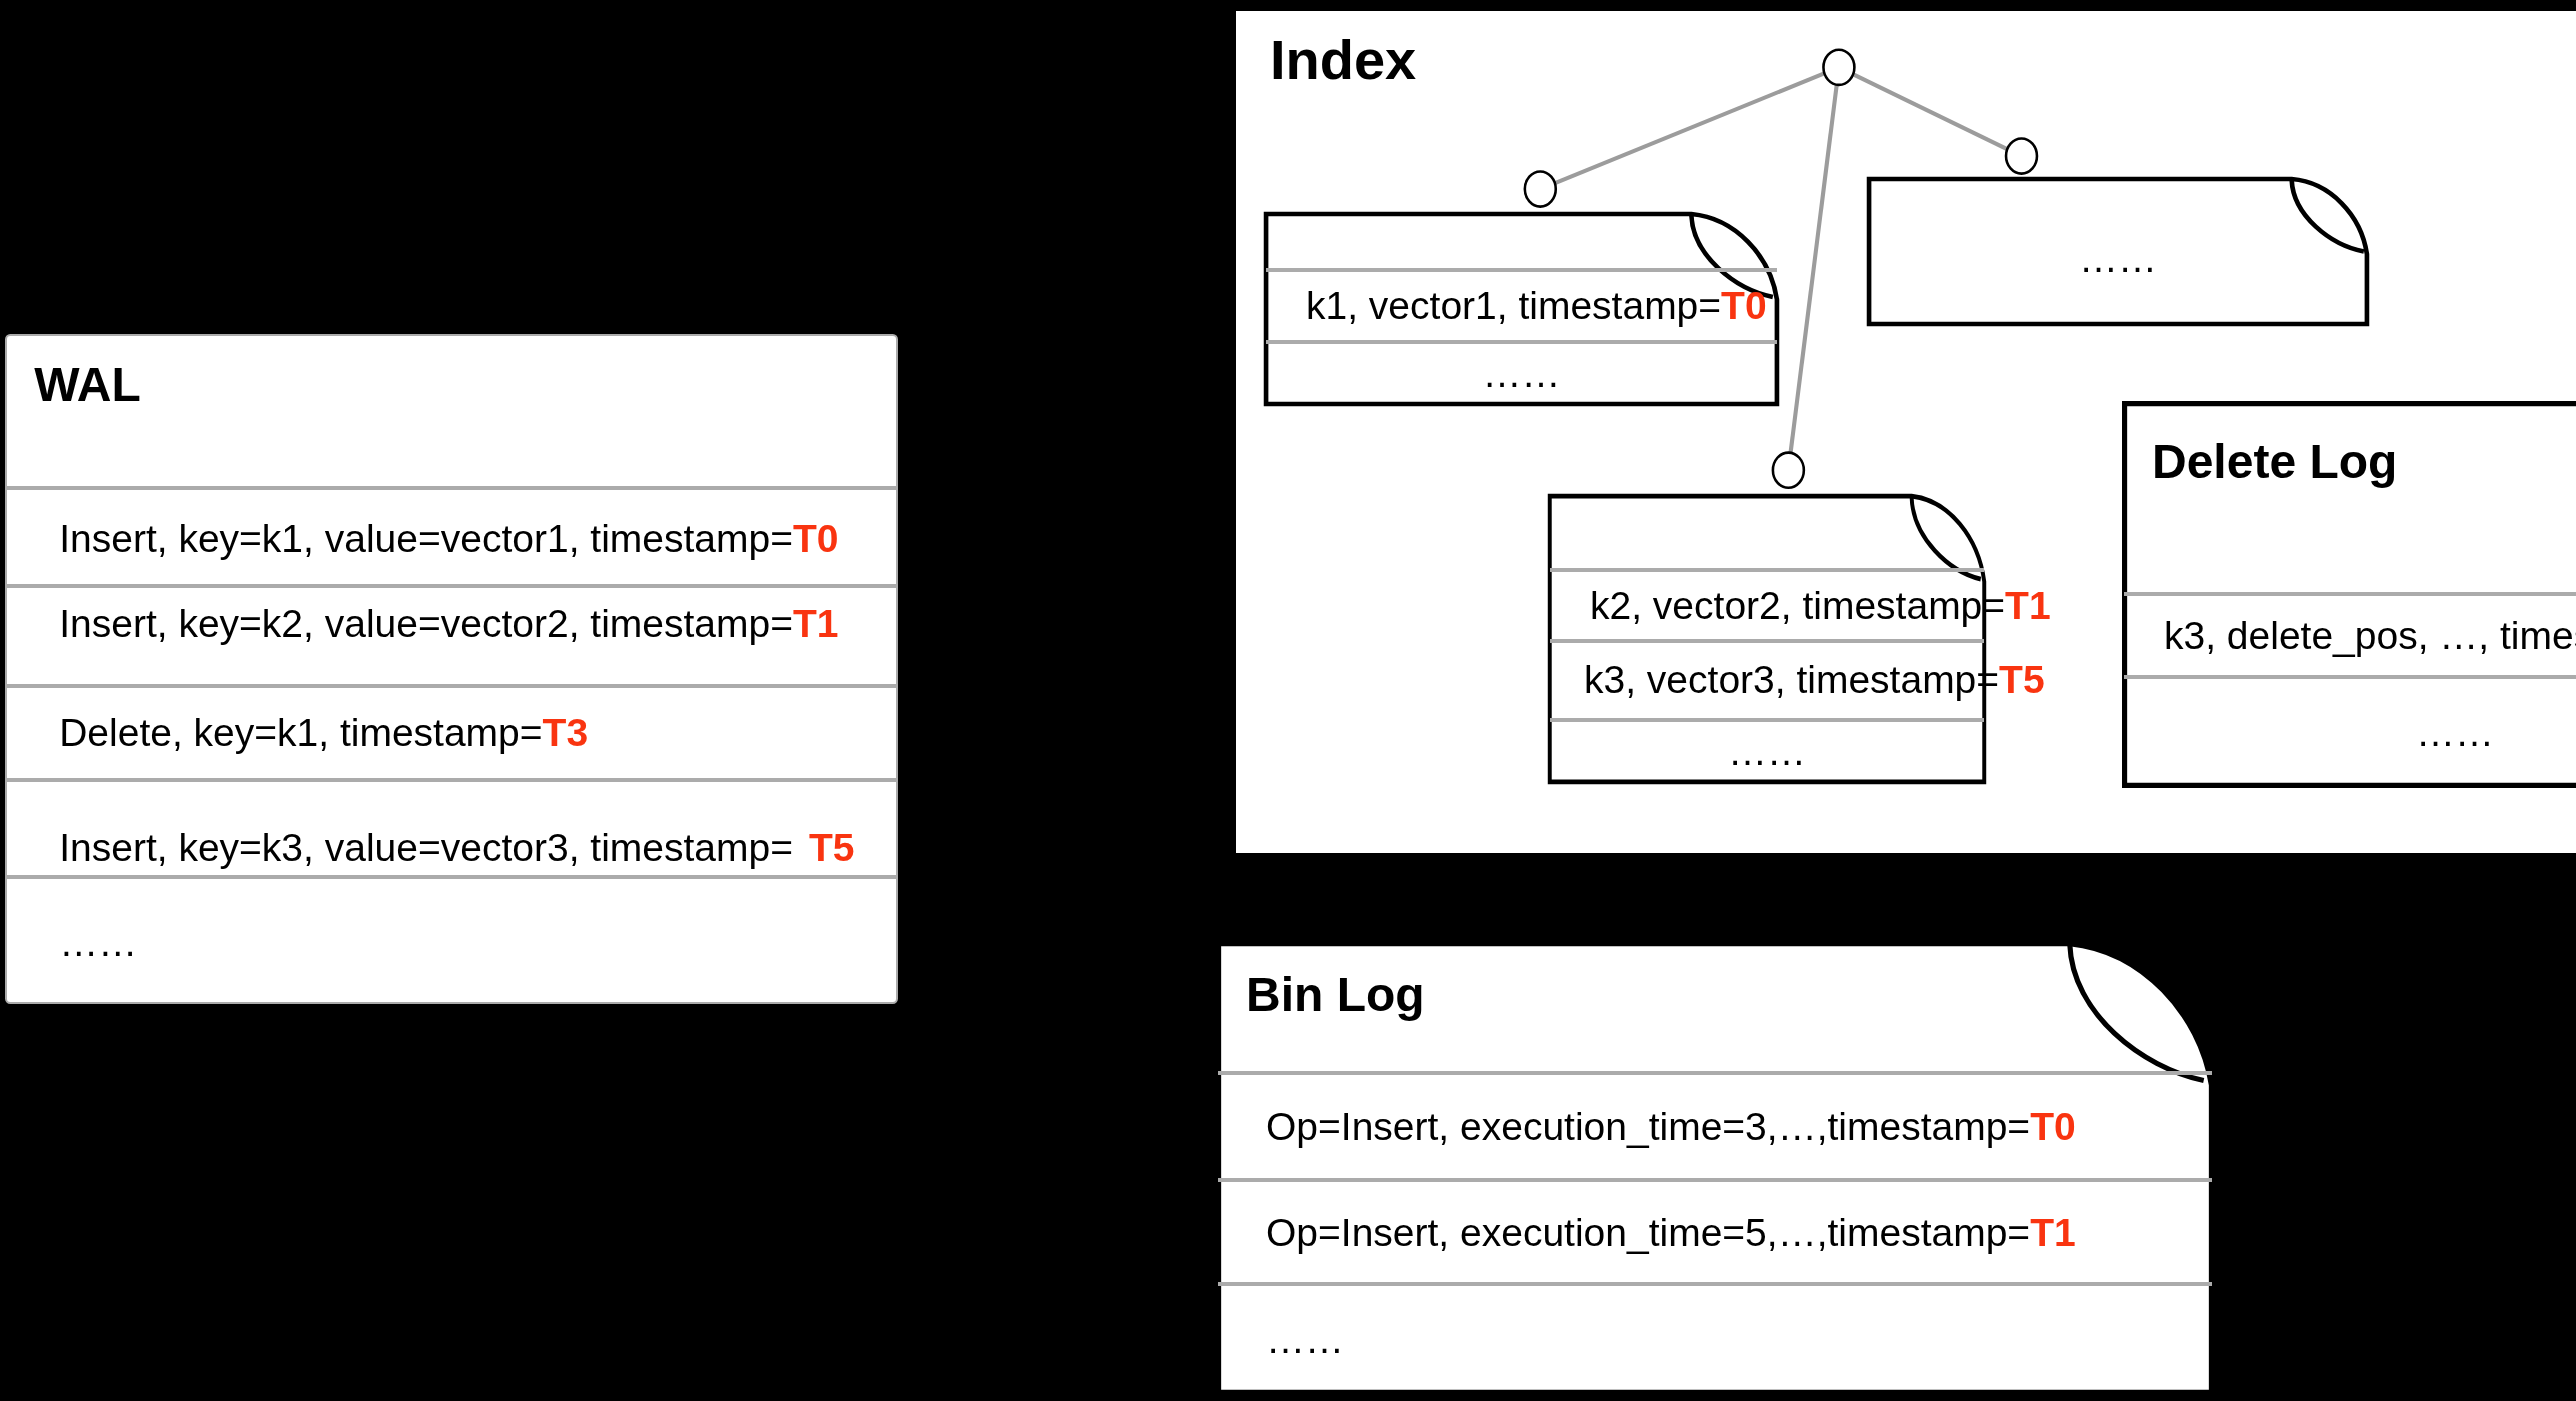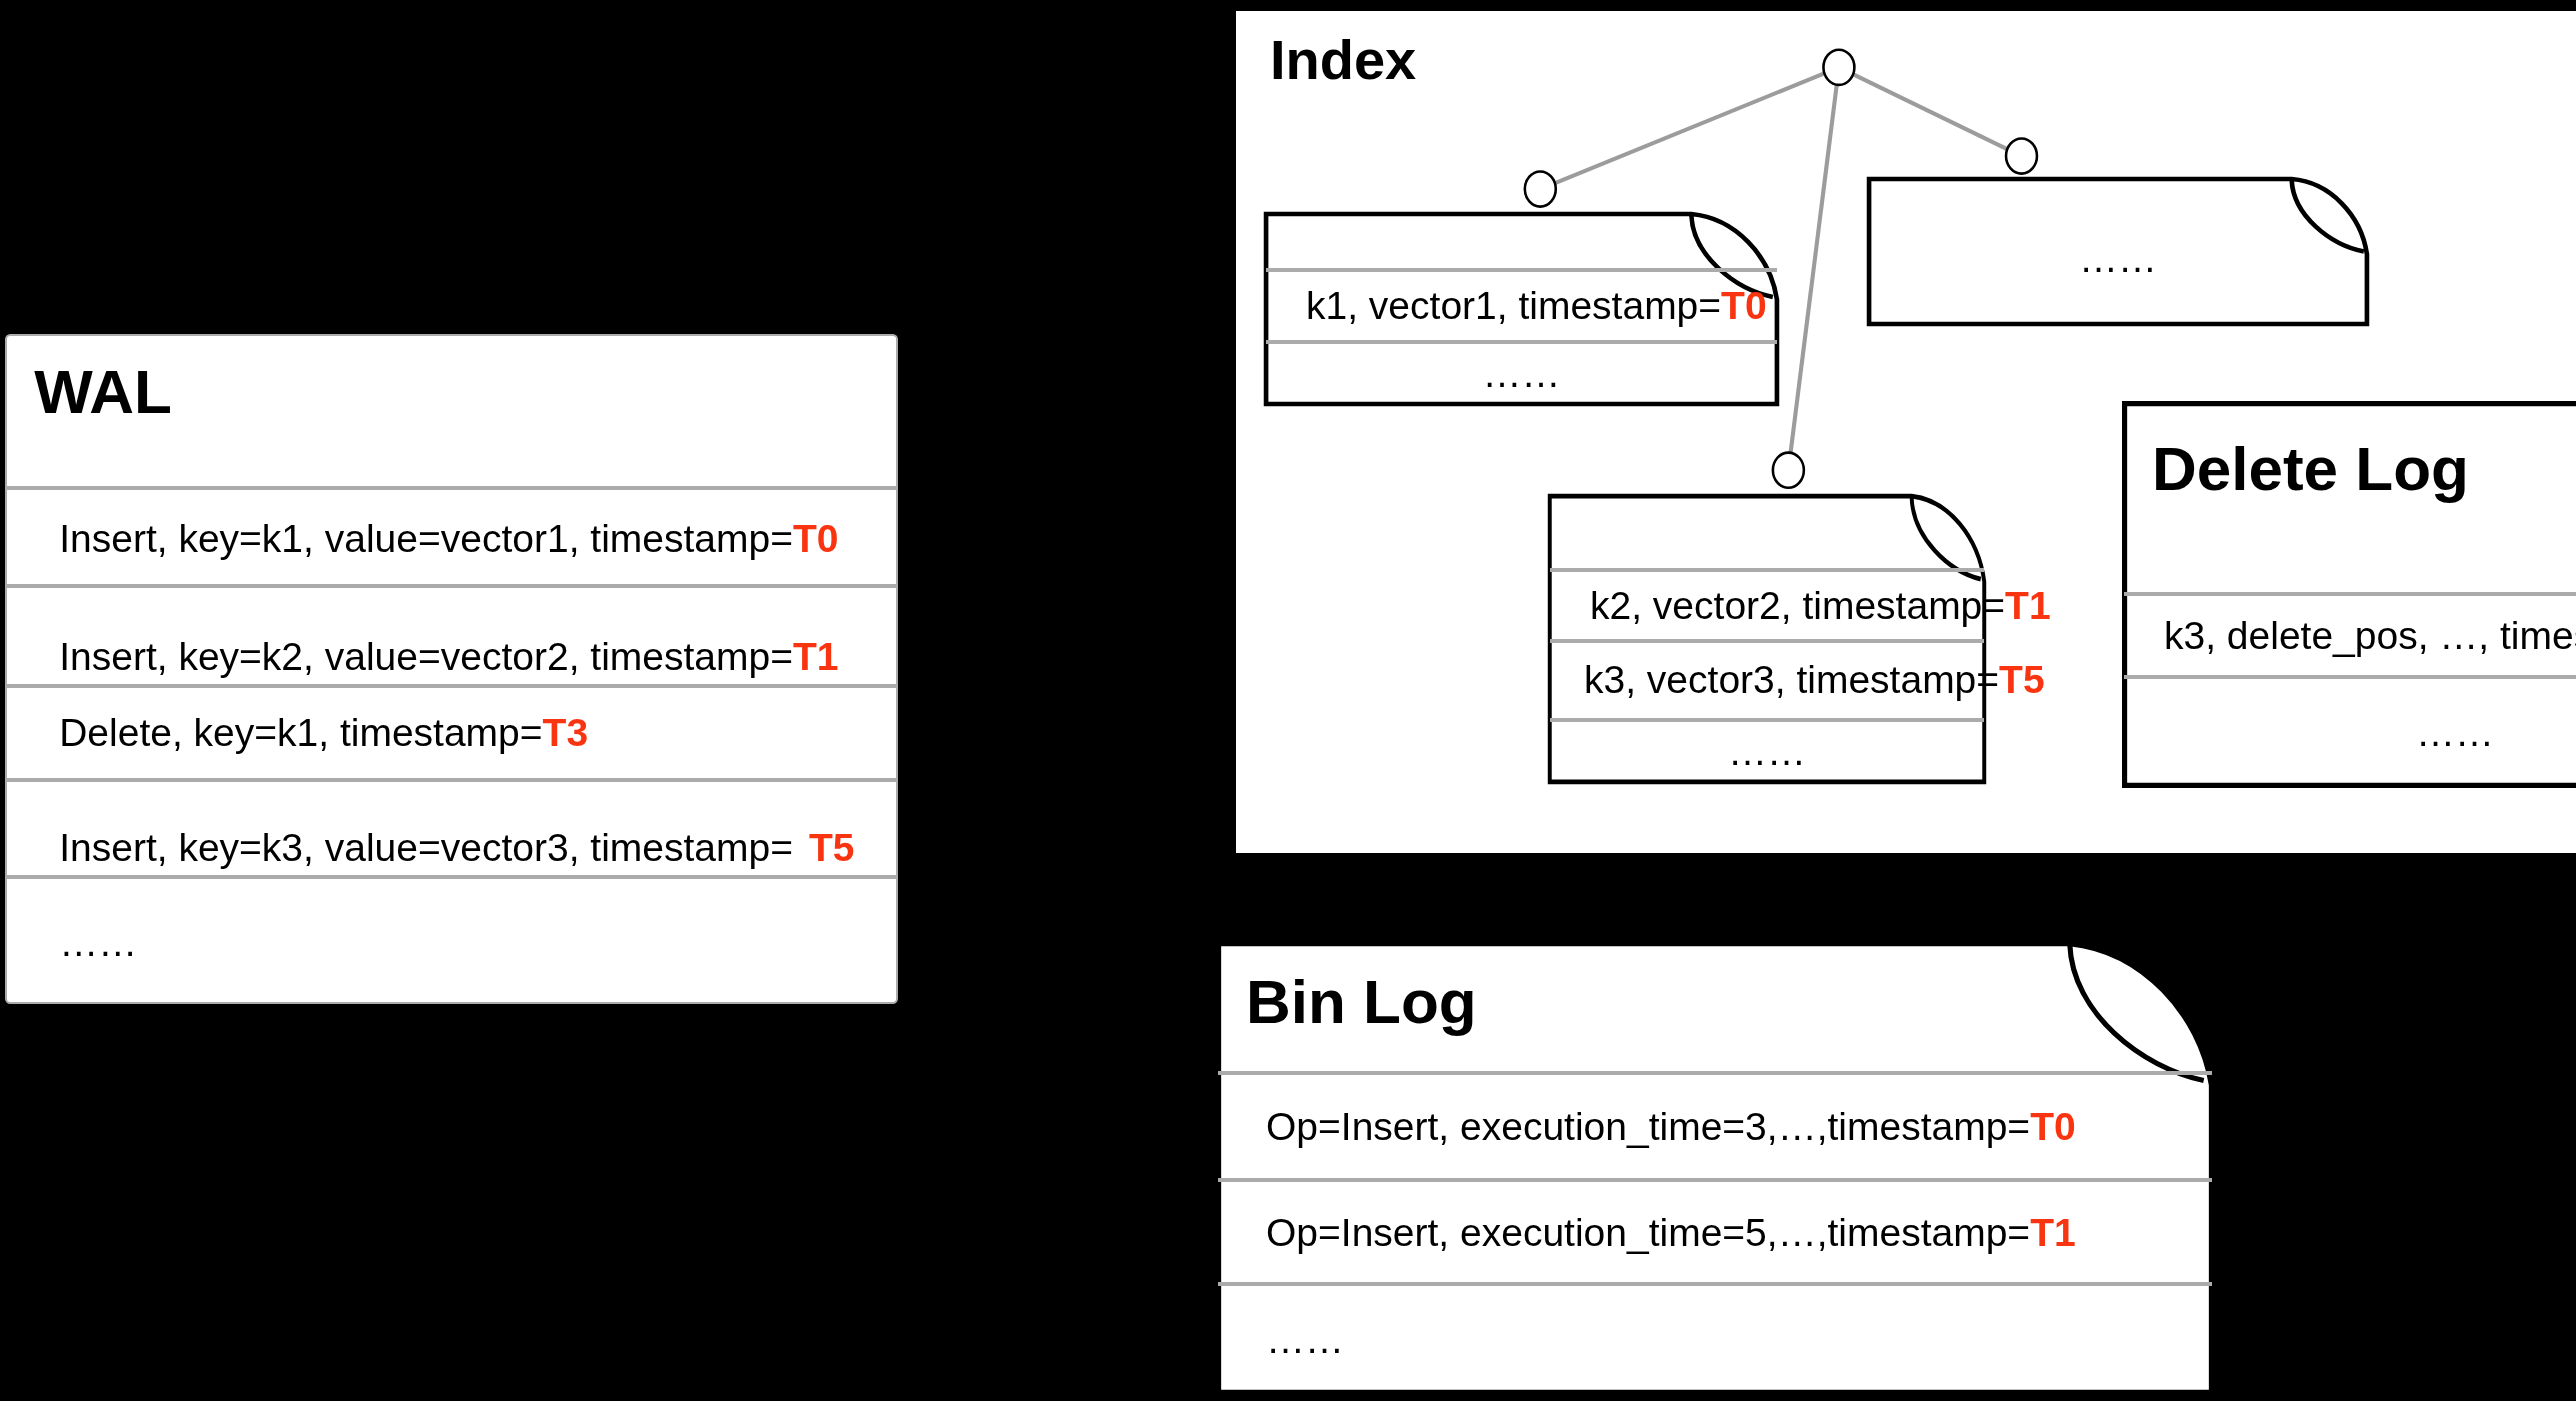--- a/index.html
+++ b/index.html
@@ -14,21 +14,21 @@
     font-family:"Liberation Sans","DejaVu Sans",sans-serif;color:#000;
     overflow:hidden;
   }
   .row{position:absolute;left:0;width:100%;display:flex;align-items:center;
        font-size:39px;line-height:1;white-space:nowrap;}
   .row .txt{color:#000;}
   .row .ts{color:var(--red);font-weight:bold;}
   .row.padded{padding-left:28px;box-sizing:border-box;margin-left:24px;}
   .row.center{justify-content:center;}
   .divider{position:absolute;left:2.1px;right:2.1px;height:4.1px;background:var(--div);}
-  .title{position:absolute;font-weight:bold;font-size:62px;line-height:1;color:#000;}
+  .title{position:absolute;font-weight:bold;font-size:48px;line-height:1;color:#000;}
   
   .wal{
     position:absolute;left:5.2px;top:334px;width:893px;height:670px;
     background:#fff;border:2.1px solid var(--div);border-radius:5.2px;box-sizing:border-box;
   }
   
   .index-panel{
     position:absolute;left:1232px;top:6.7px;width:1579px;height:850px;
     background:#fff;border:4.6px solid #000;box-sizing:border-box;
   }
@@ -49,21 +49,21 @@
     <div class="divider" style="top:150px;left:0;right:0;"></div>
     <div class="divider" style="top:248px;left:0;right:0;"></div>
     <div class="divider" style="top:348px;left:0;right:0;"></div>
     <div class="divider" style="top:442px;left:0;right:0;"></div>
     <div class="divider" style="top:539px;left:0;right:0;"></div>
 
     <div class="row padded" style="top:155px;height:94px;">
       <span class="txt">Insert, key=k1, value=vector1, timestamp=</span>
         <span class="ts">T0</span>
     </div>
-    <div class="row padded" style="top:268px;height:104px;text-align:center;">
+    <div class="row padded" style="top:235px;height:104px;text-align:center;">
       <span class="txt">Insert, key=k2, value=vector2, timestamp=</span>
         <span class="ts">T1</span>
     </div>
     <div class="row padded" style="top:352px;height:89px;">
       <span class="txt">Delete, key=k1, timestamp=</span>
         <span class="ts">T3</span>
     </div>
     <div class="row padded" style="top:464px;height:94px;gap:16px;">
       <span class="txt">Insert, key=k3, value=vector3, timestamp=</span>
         <span class="ts">T5</span>

